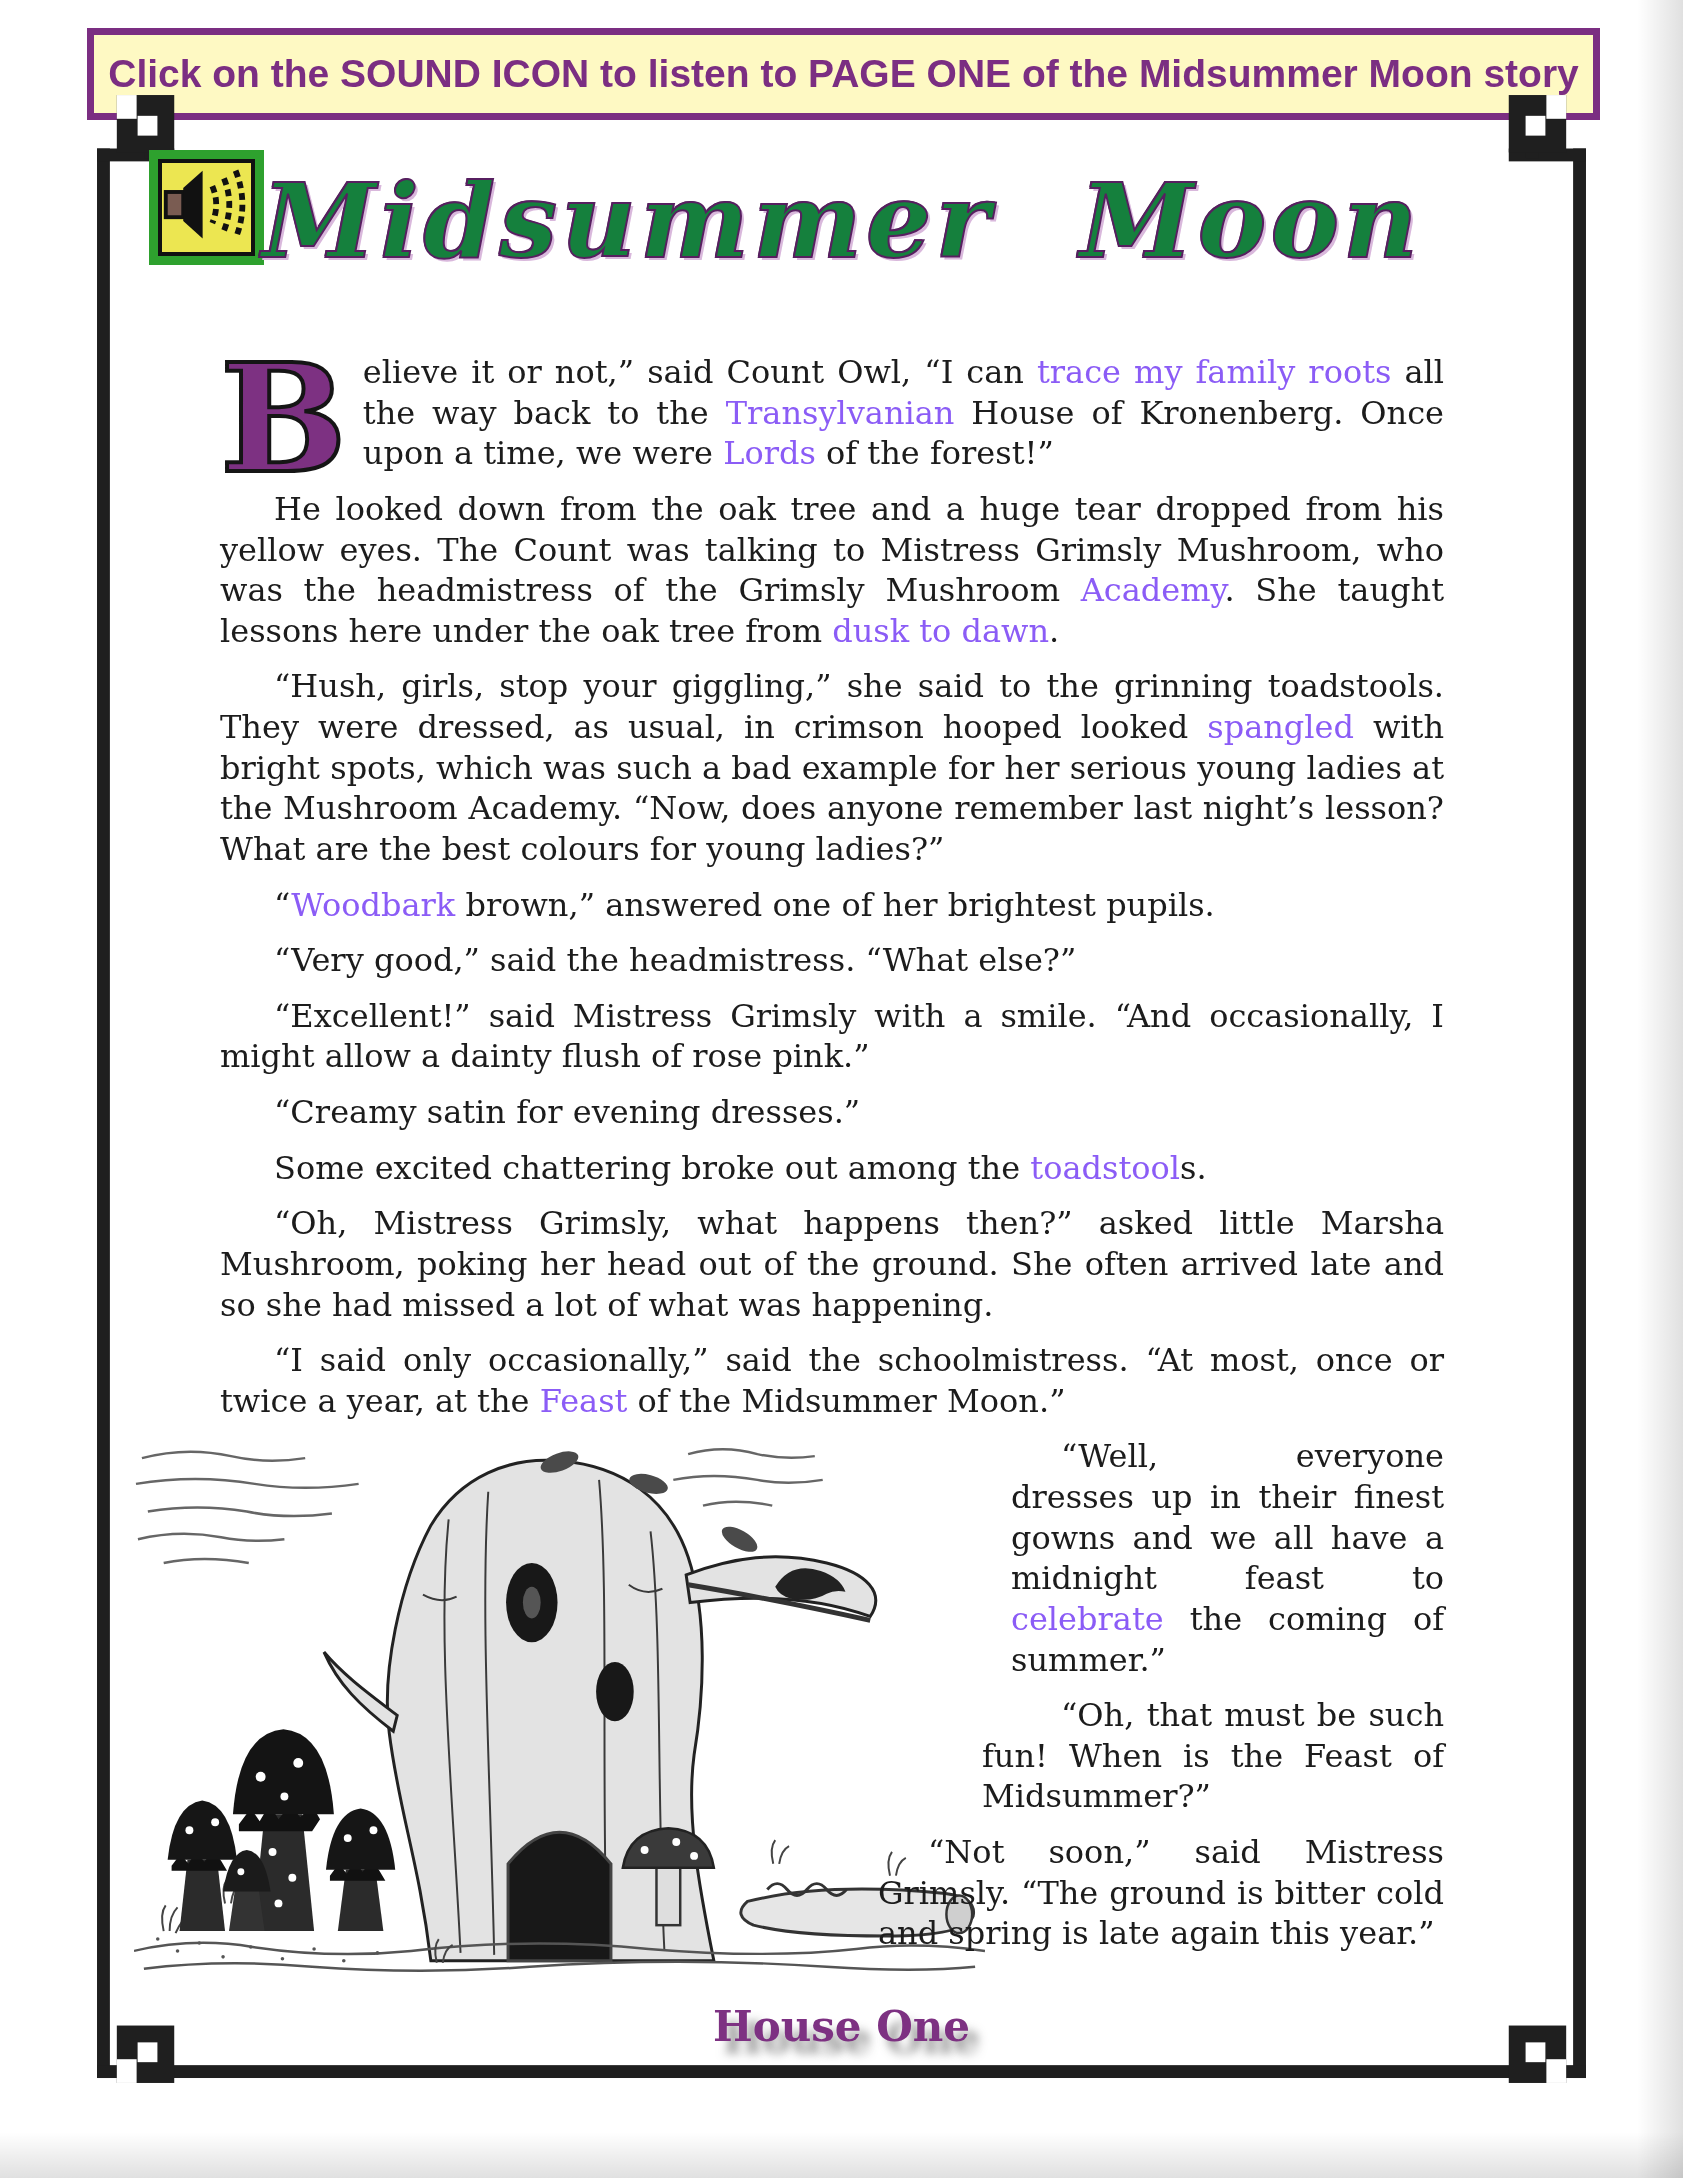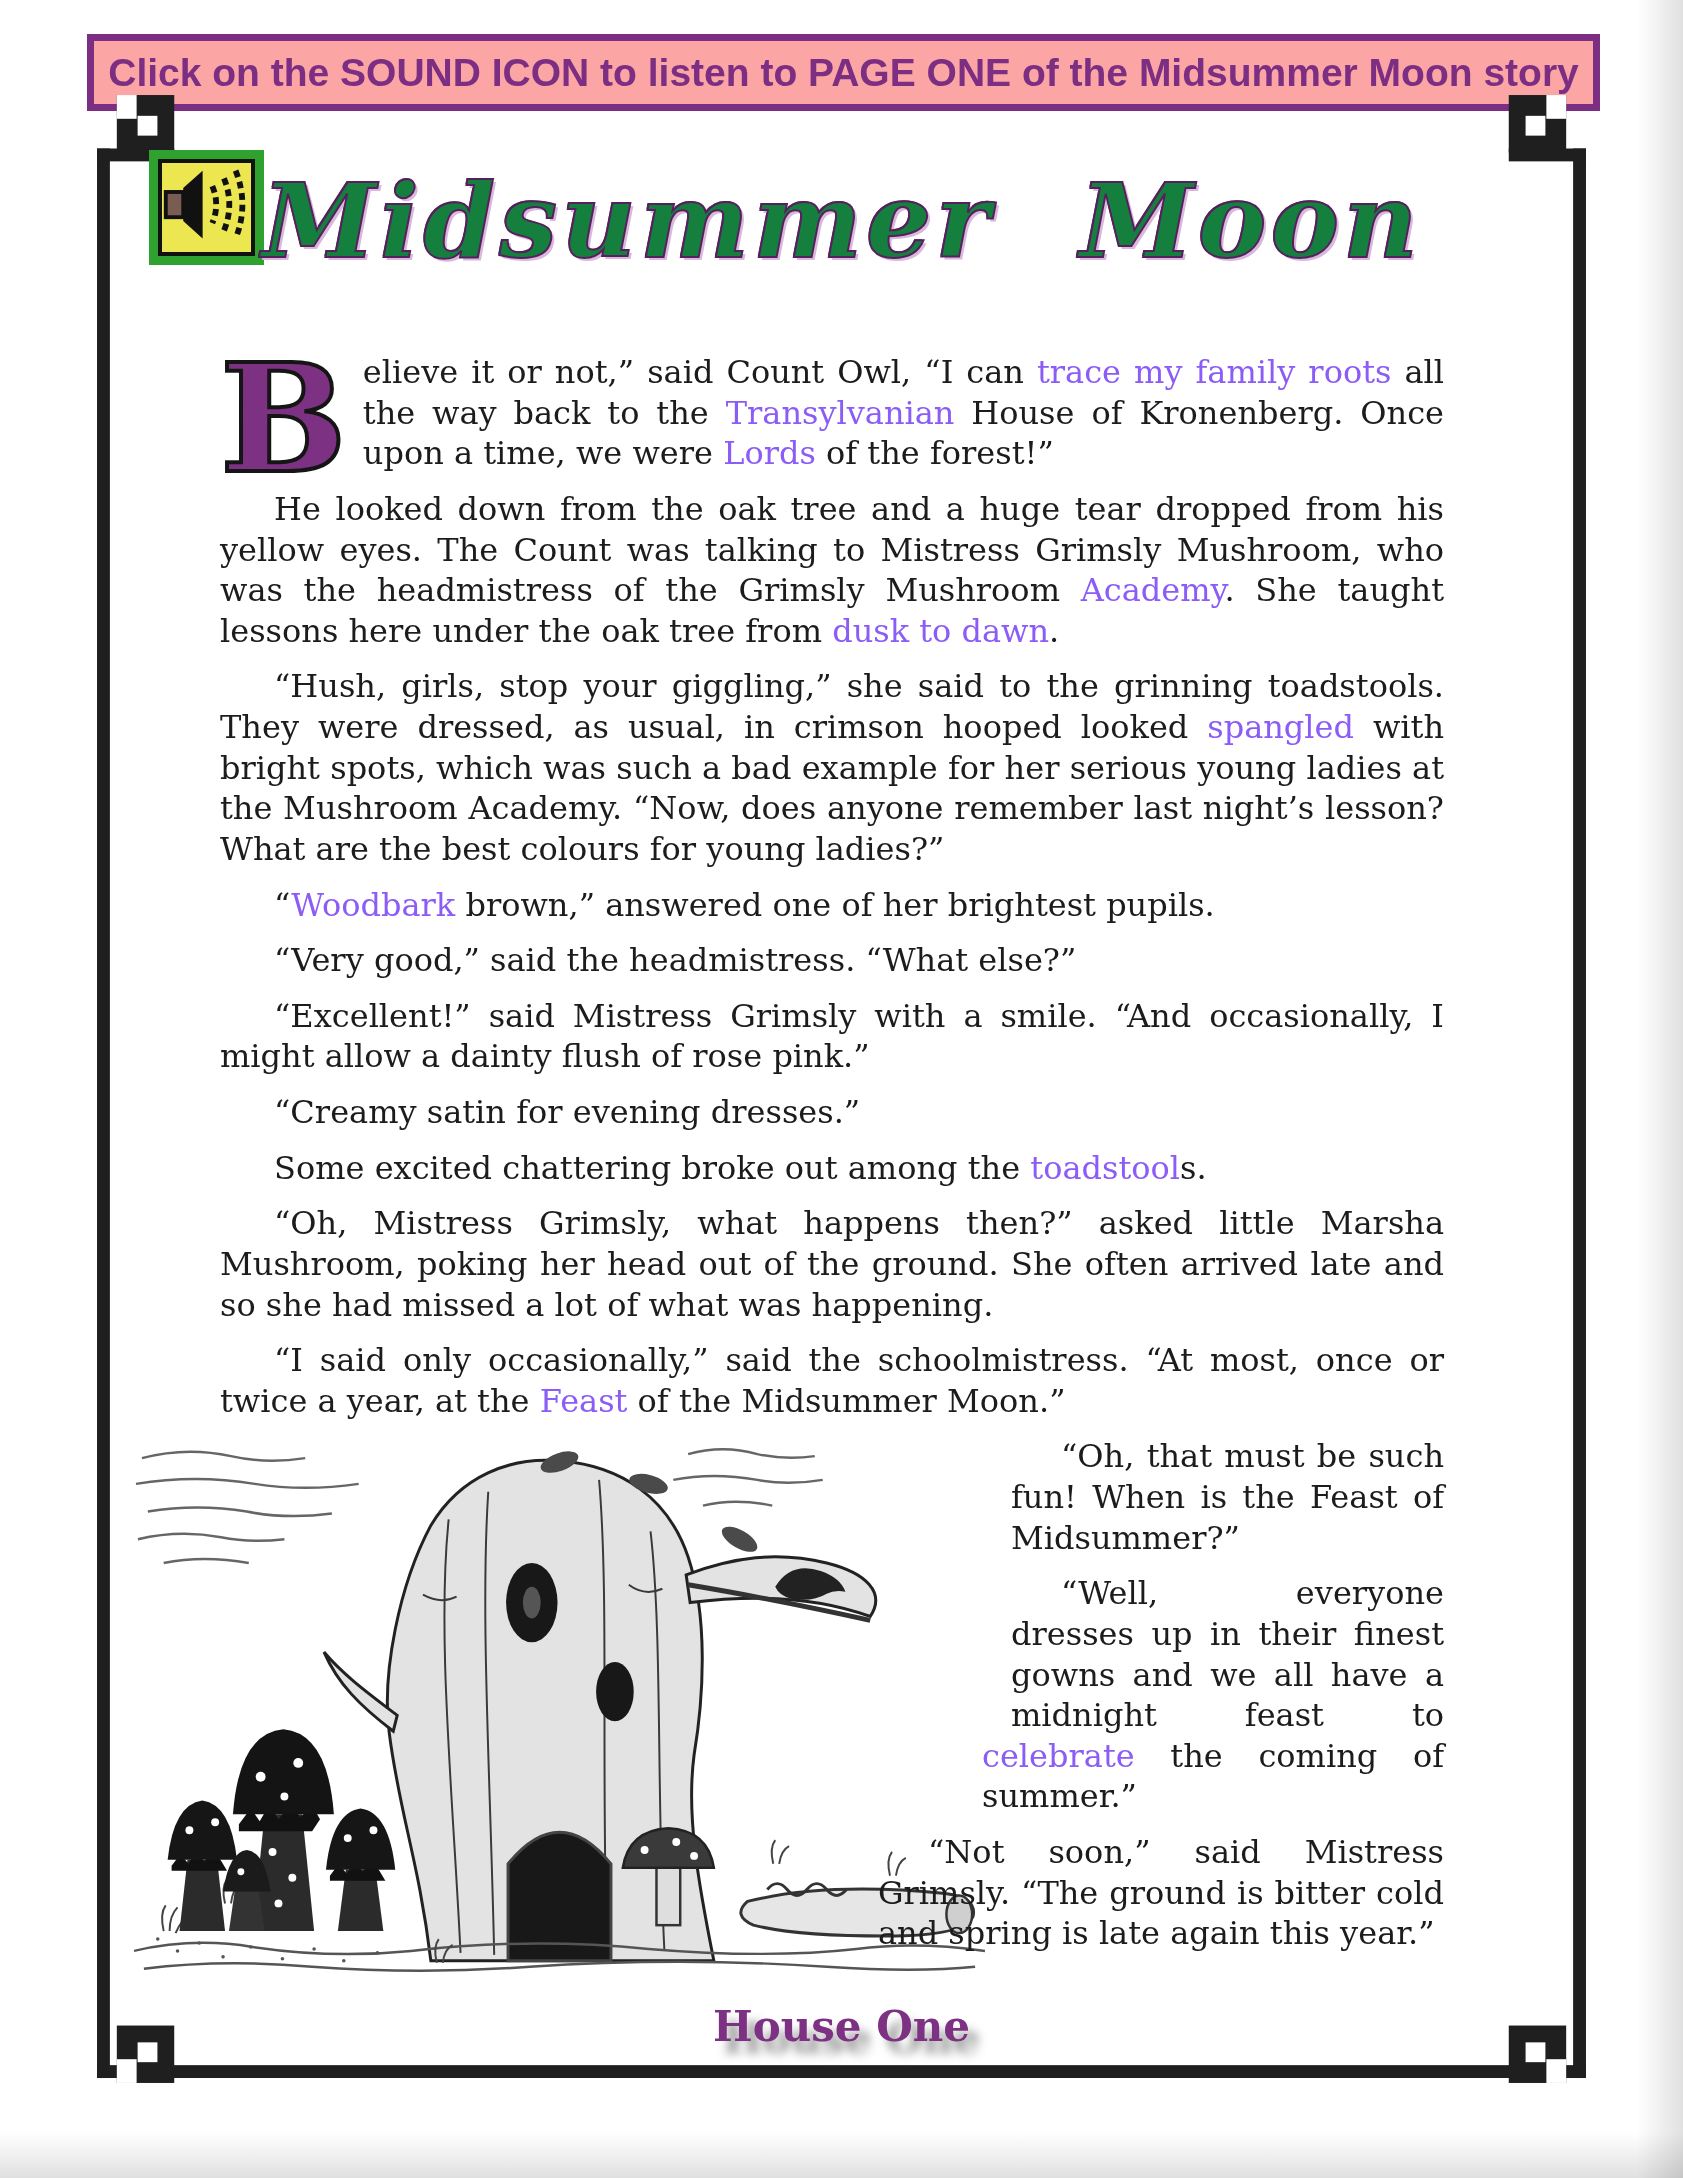--- a/index.html
+++ b/index.html
@@ -4,22 +4,22 @@
 <style>
   html,body{margin:0;padding:0;background:#ffffff;}
   .page{position:relative;width:1683px;height:2178px;background:#ffffff;overflow:hidden;
         font-family:"DejaVu Serif",serif;color:#1c1c1c;}
   .page-shade-right{position:absolute;right:0;top:0;width:46px;height:100%;
         background:linear-gradient(to left,rgba(0,0,0,.12),rgba(0,0,0,0));pointer-events:none;}
   .page-shade-bottom{position:absolute;left:0;bottom:0;width:100%;height:46px;
         background:linear-gradient(to top,rgba(0,0,0,.12),rgba(0,0,0,0));pointer-events:none;}
 
   
-  .banner{position:absolute;left:87px;top:34px;width:1513px;height:77px;
-        background:#fca5a5;border:7px solid #7b2e82;box-sizing:border-box;
+  .banner{position:absolute;left:87px;top:28px;width:1513px;height:92px;
+        background:#fef9c3;border:7px solid #7b2e82;box-sizing:border-box;
         display:flex;align-items:center;justify-content:center;}
   .banner span{font-family:"Liberation Sans",sans-serif;font-weight:bold;
         font-size:39px;color:#7b2e82;white-space:nowrap;}
 
   
   .frame{position:absolute;left:0;top:0;pointer-events:none;}
 
   
   .sound-btn{position:absolute;left:149px;top:150px;width:115px;height:115px;
         background:#ece651;border:9px solid #2ea12e;box-sizing:border-box;padding:0;
@@ -232,22 +232,22 @@
         <rect x="528" y="432" width="24" height="62" fill="#dedede" stroke="#333" stroke-width="2.5"></rect>
         <path d="M494,436 Q500,398 540,396 Q580,398 586,436 Z" fill="#3a3a3a" stroke="#222" stroke-width="2.5"></path>
         <g fill="#fff">
             <circle cx="516" cy="418" r="4"></circle>
             <circle cx="548" cy="410" r="4"></circle>
             <circle cx="566" cy="424" r="4"></circle>
           </g>
       </svg>
 
       <div id="story-wrap">
+          <p><span>“Well, everyone dresses up in their finest gowns and we all have a midnight feast to </span><span class="hl">celebrate</span><span> the coming of summer.”</span></p>
           <p><span>“Oh, that must be such fun! When is the Feast of Midsummer?”</span></p>
-          <p><span>“Well, everyone dresses up in their finest gowns and we all have a midnight feast to </span><span class="hl">celebrate</span><span> the coming of summer.”</span></p>
           <p><span>“Not soon,” said Mistress Grimsly. “The ground is bitter cold and spring is late again this year.”</span></p>
         </div>
       <div class="clear"></div>
     </div>
   </div>
 
   <p class="pagenum">House One</p>
 
   <div class="page-shade-right"></div>
   <div class="page-shade-bottom"></div>

